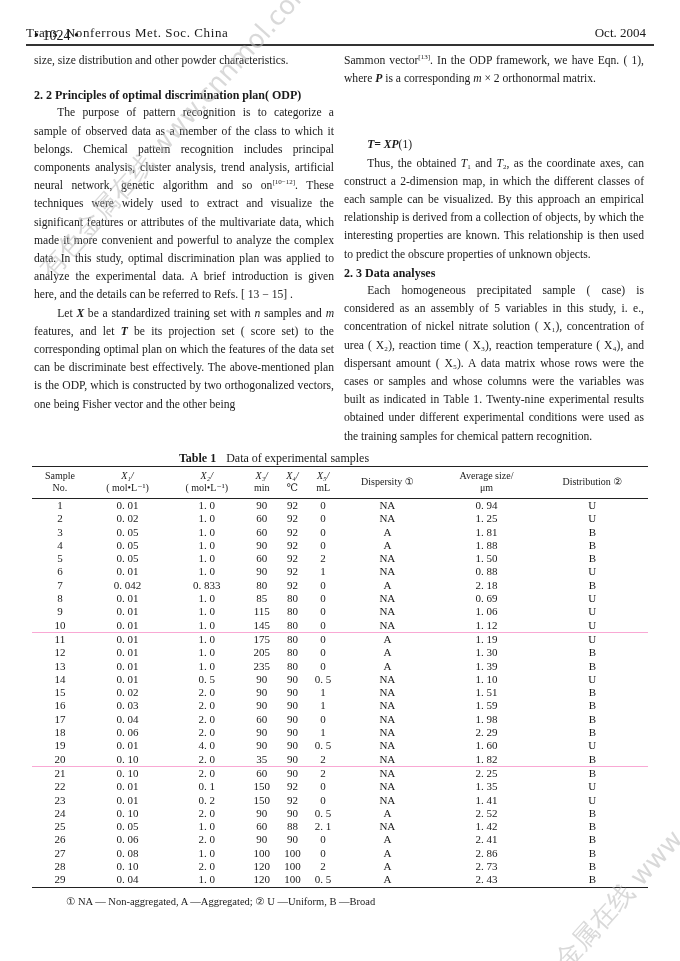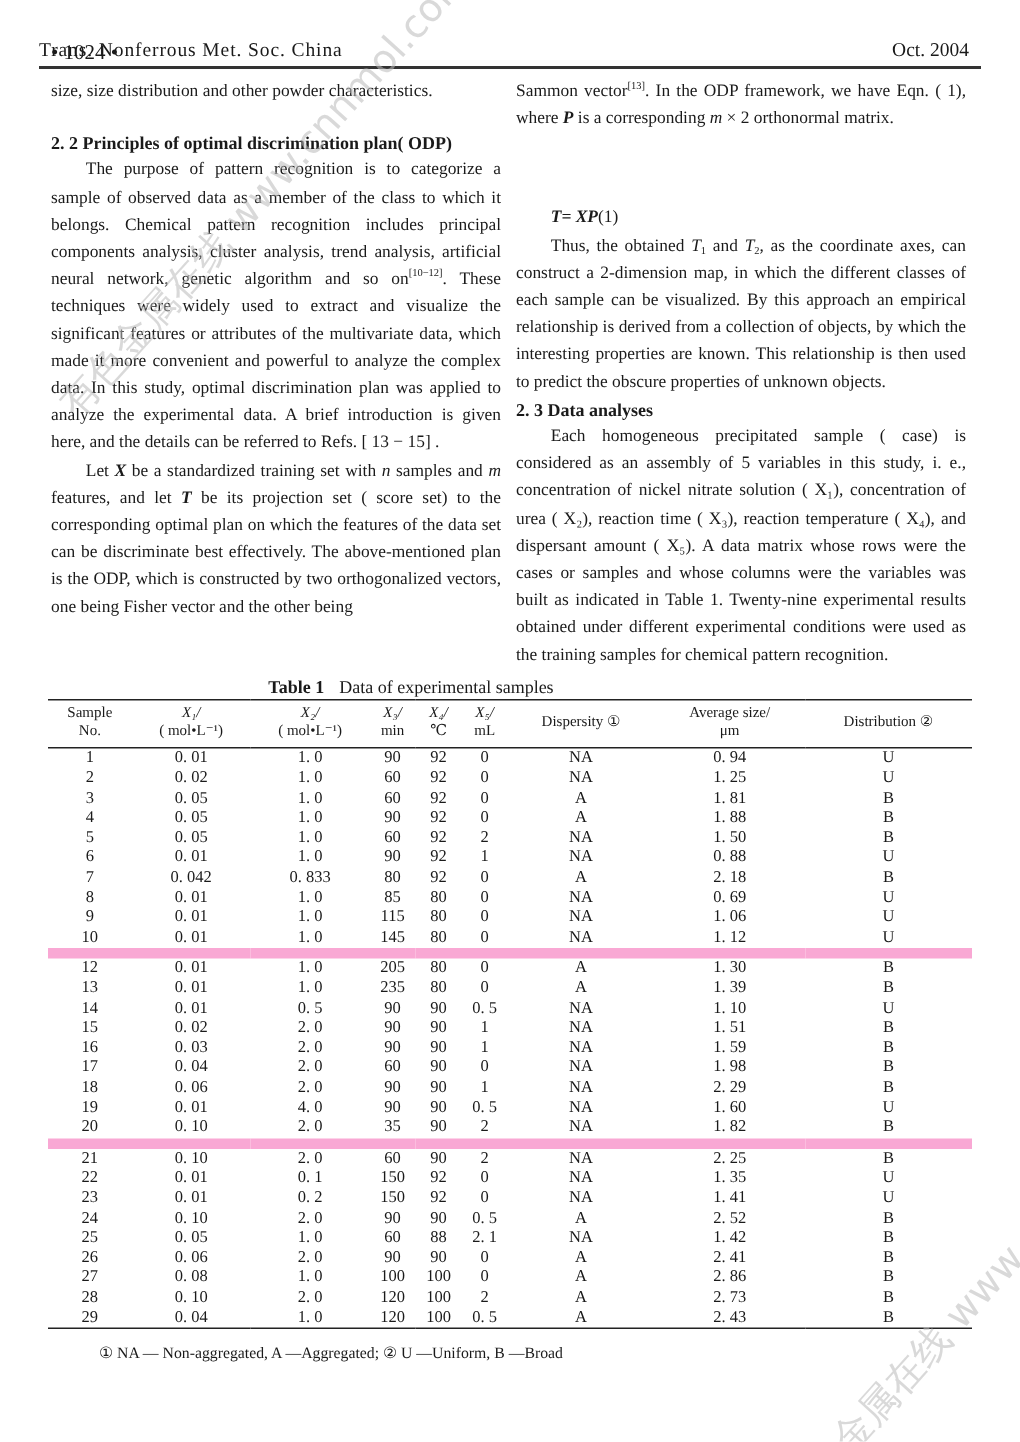--- a/index.html
+++ b/index.html
@@ -25,21 +25,21 @@
   sup { font-size:7px; vertical-align:5px; line-height:0; }
   sub { font-size:7px; vertical-align:-2px; line-height:0; }
   i.b { font-weight:bold; }
 
   .tbl-title { position:absolute; left:0; width:548px; top:451px; text-align:center; font-size:12px; }
   .tbl-title b { margin-right:10px; }
   table.data { position:absolute; left:32px; top:466px; width:616px; border-collapse:collapse; font-size:11px; }
   table.data thead tr { border-top:1.5px solid #222; border-bottom:1.5px solid #222; }
   table.data th { font-weight:normal; font-size:10px; line-height:12px; padding:3px 0 4px 0; text-align:center; }
   table.data td { text-align:center; height:13.3px; padding:0; line-height:13.3px; }
-  table.data tr.group-end td { border-bottom:7px solid #f9a8d4; }
+  table.data tr.group-end td { border-bottom:1px solid #f9a8d4; }
   table.data tr.last td { border-bottom:1.5px solid #222; }
   .fn { position:absolute; left:34px; top:895px; font-size:10.5px;margin-left:32px; }
 
   .wm { position:absolute; color:#bbbbbb; font-family:"DejaVu Sans",sans-serif; font-size:26px; transform:rotate(-48deg); opacity:0.55; white-space:nowrap; pointer-events:none; }
   .wm1 { left:-20px; top:110px; }
   .wm2 { left:460px; top:840px; }
 </style>
 </head>
 <body>
 
@@ -219,20 +219,31 @@
           <td>0. 01</td>
           <td>1. 0</td>
           <td>145</td>
           <td>80</td>
           <td>0</td>
           <td>NA</td>
           <td>1. 12</td>
           <td>U</td>
         </tr>
         <tr>
+          <td>11</td>
+          <td>0. 01</td>
+          <td>1. 0</td>
+          <td>175</td>
+          <td>80</td>
+          <td>0</td>
+          <td>A</td>
+          <td>1. 19</td>
+          <td>U</td>
+        </tr>
+        <tr>
           <td>12</td>
           <td>0. 01</td>
           <td>1. 0</td>
           <td>205</td>
           <td>80</td>
           <td>0</td>
           <td>A</td>
           <td>1. 30</td>
           <td>B</td>
         </tr>

